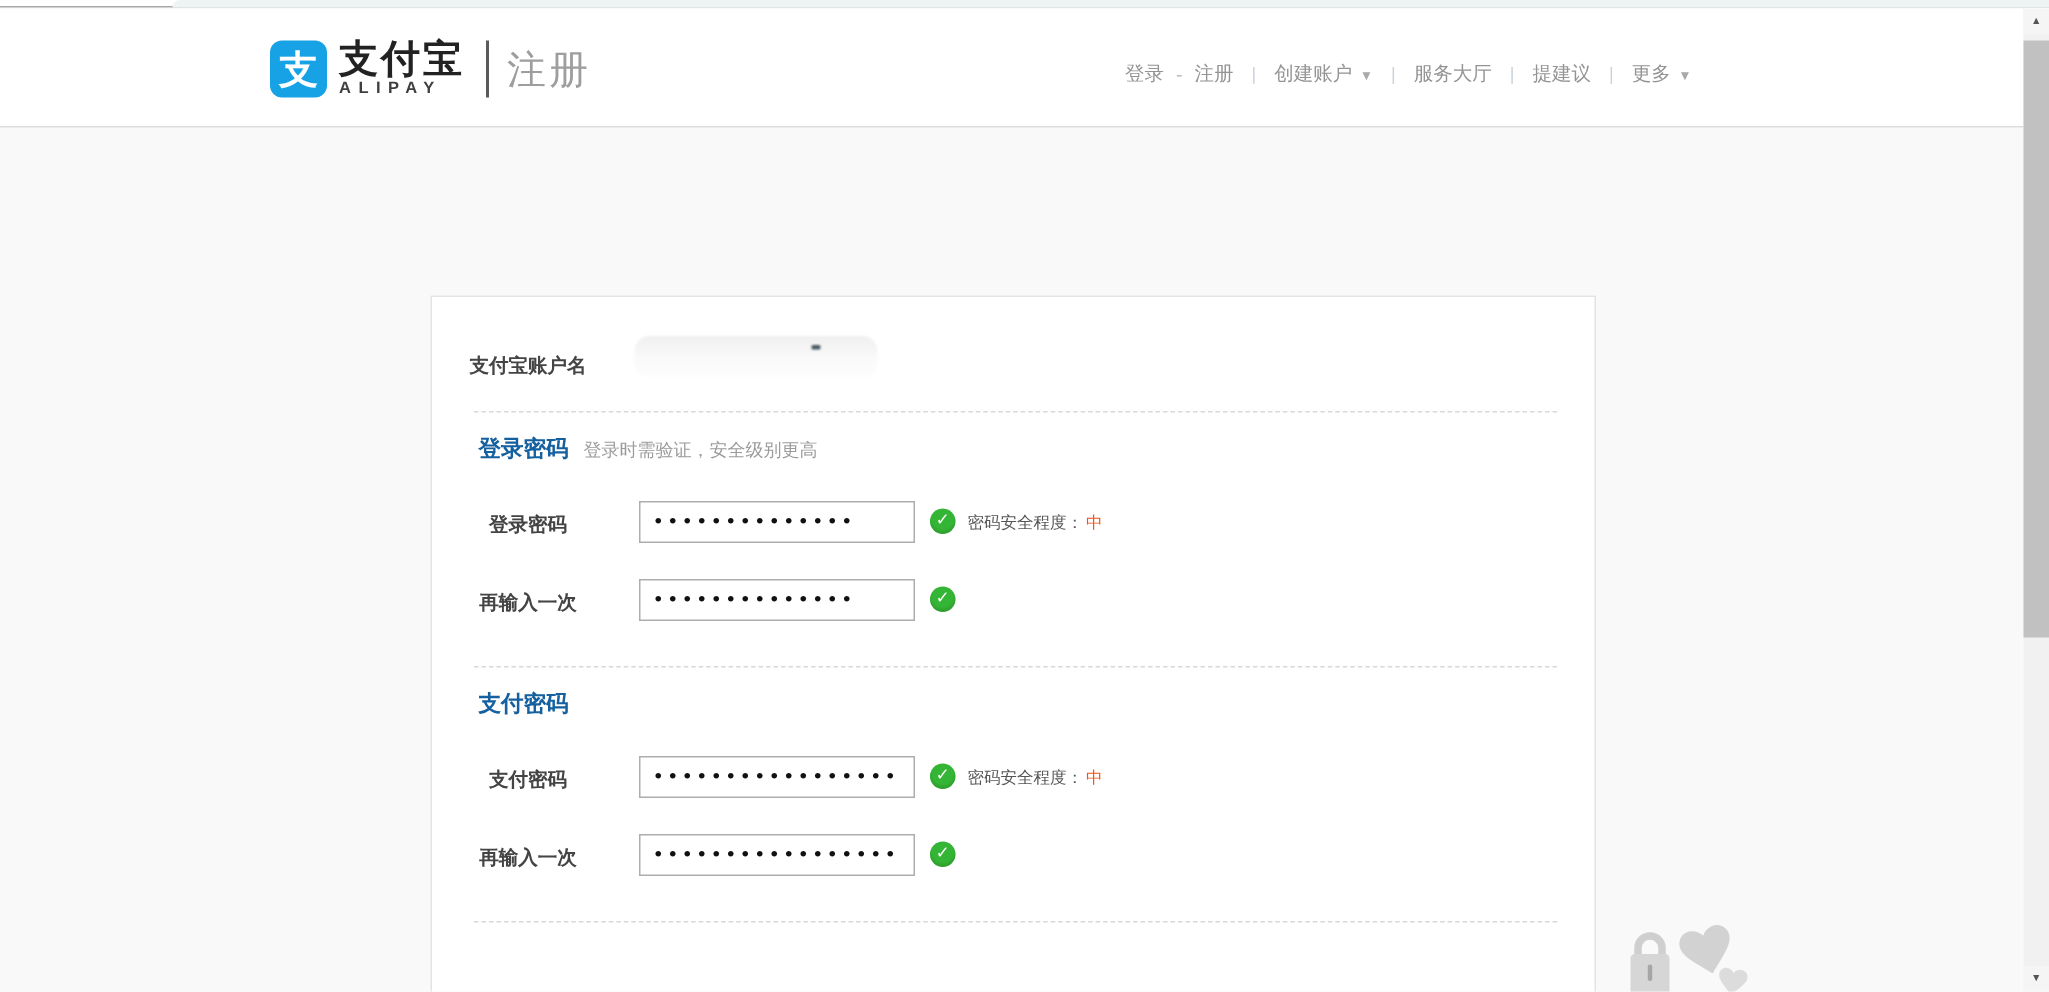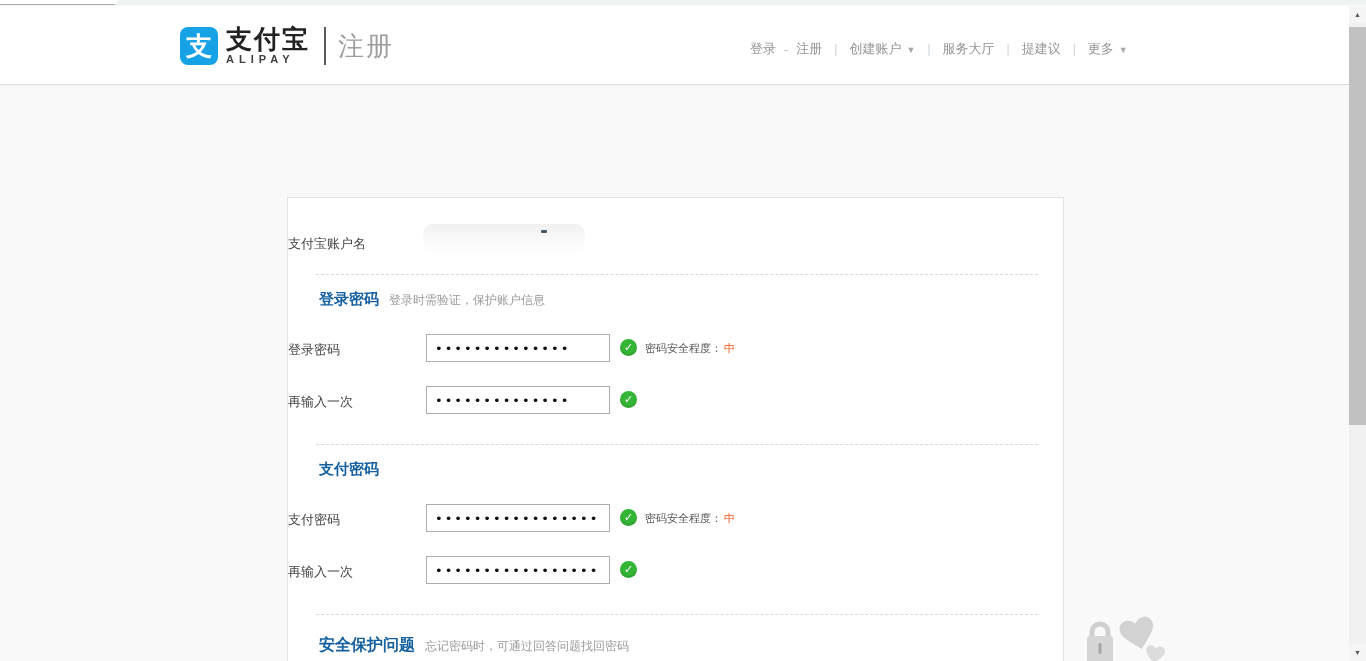--- a/index.html
+++ b/index.html
@@ -49,21 +49,21 @@
   .d4 { background:#c3c3c3; }
   .step-label { position:absolute; top:152px; width:140px; text-align:center; font-size:13.5px; }
   .sl1 { color:#8cc7ec; }
   .sl2 { color:#15609c; font-weight:bold; }
   .sl3, .sl4 { color:#ababab; }
 
   
   .card { position:absolute; left:287px; top:197px; width:777px; height:520px; background:#fff; border:1px solid #e3e3e3; }
   .dashed-sep { position:absolute; left:28px; width:722px; border-top:1px dashed #d8d8d8; }
 
-  .field-label { position:absolute; left:0; width:128px; text-align:left; font-size:13px; color:#444; }
+  .field-label { position:absolute; left:0; width:128px; text-align:center; font-size:13px; color:#444;font-weight:bold; }
   .pw-input { position:absolute; left:138px; width:184px; height:28px; border:1px solid #adadad; background:#fff; font-size:13px; letter-spacing:2px; color:#111; padding:0 8px; font-family:"DejaVu Sans",sans-serif; }
   .check-icon { position:absolute; left:332px; width:17px; height:17px; background:#35b535; border-radius:50%; color:#fff; font-size:11px; font-weight:bold; text-align:center; line-height:17px; box-shadow:inset 0 -2px 2px rgba(0,0,0,0.12); }
   .strength { position:absolute; left:357px; font-size:11px; color:#555; }
   .strength b { color:#f25316; font-weight:normal; margin-left:2px; }
 
   .section-head { position:absolute; left:31px; display:flex; align-items:baseline; white-space:nowrap; }
   .section-title { font-size:15px; font-weight:bold; color:#15609f; }
   .section-desc { font-size:12px; color:#9b9b9b; margin-left:10px; }
 
   .redact { position:absolute; left:135px; top:26px; width:162px; height:28px; border-radius:10px;
@@ -136,21 +136,21 @@
 
   <div class="field-label" style="top:37px;">支付宝账户名</div>
   <div class="redact">
     <div class="redact-mark"></div>
   </div>
 
   <div class="dashed-sep" style="top:76px;"></div>
 
   <div class="section-head" style="top:92px;">
     <span class="section-title">登录密码</span>
-    <span class="section-desc">登录时需验证，保护账户信息</span>
+    <span class="section-desc">登录时需验证，安全级别更高</span>
   </div>
 
   <div class="field-label" style="top:143px;">登录密码</div>
   <input class="pw-input" style="top: 136px;" type="text" value="••••••••••••••">
   <div class="check-icon" style="top:141px;">✓</div>
   <div class="strength" style="top:143px;">
     <span>密码安全程度：</span><b>中</b>
   </div>
 
   <div class="field-label" style="top:195px;">再输入一次</div>
@@ -169,24 +169,20 @@
   <div class="strength" style="top:313px;">
     <span>密码安全程度：</span><b>中</b>
   </div>
 
   <div class="field-label" style="top:365px;">再输入一次</div>
   <input class="pw-input" style="top: 358px;" type="text" value="•••••••••••••••••">
   <div class="check-icon" style="top:363px;">✓</div>
 
   <div class="dashed-sep" style="top:416px;"></div>
 
-  <div class="section-head" style="top:437px;">
-    <span class="section-title" style="font-size:16px;">安全保护问题</span>
-    <span class="section-desc">忘记密码时，可通过回答问题找回密码</span>
-  </div>
 </div>
 
 <svg class="deco" style="left:1083px; top:618px;" width="34" height="46" viewBox="0 0 34 46">
   <path d="M9 20 v-6 a8 8 0 0 1 16 0 v6" fill="none" stroke="#cfcfcf" stroke-width="5"></path>
   <rect x="4" y="18" width="26" height="28" rx="3" fill="#d6d6d6"></rect>
   <rect x="15.5" y="25" width="3" height="11" rx="1.5" fill="#a6a6a6"></rect>
 </svg>
 <svg class="deco" style="left:1118px; top:617px; transform:rotate(-14deg);" width="40" height="34" viewBox="0 0 24 22">
   <path d="M12 21 C5 14 1 10.5 1 6.5 C1 3.4 3.4 1 6.5 1 C8.7 1 10.9 2.3 12 4.2 C13.1 2.3 15.3 1 17.5 1 C20.6 1 23 3.4 23 6.5 C23 10.5 19 14 12 21 Z" fill="#d2d2d2"></path>
 </svg>

